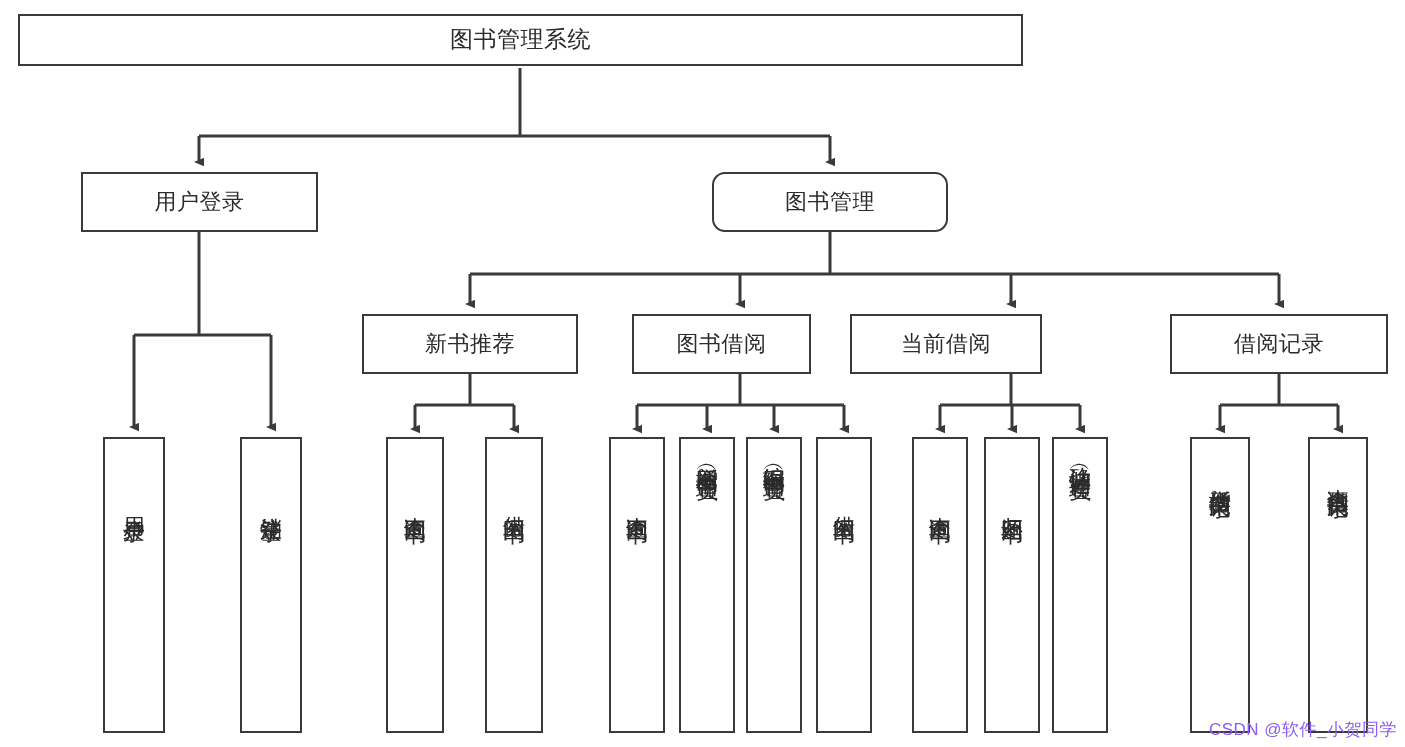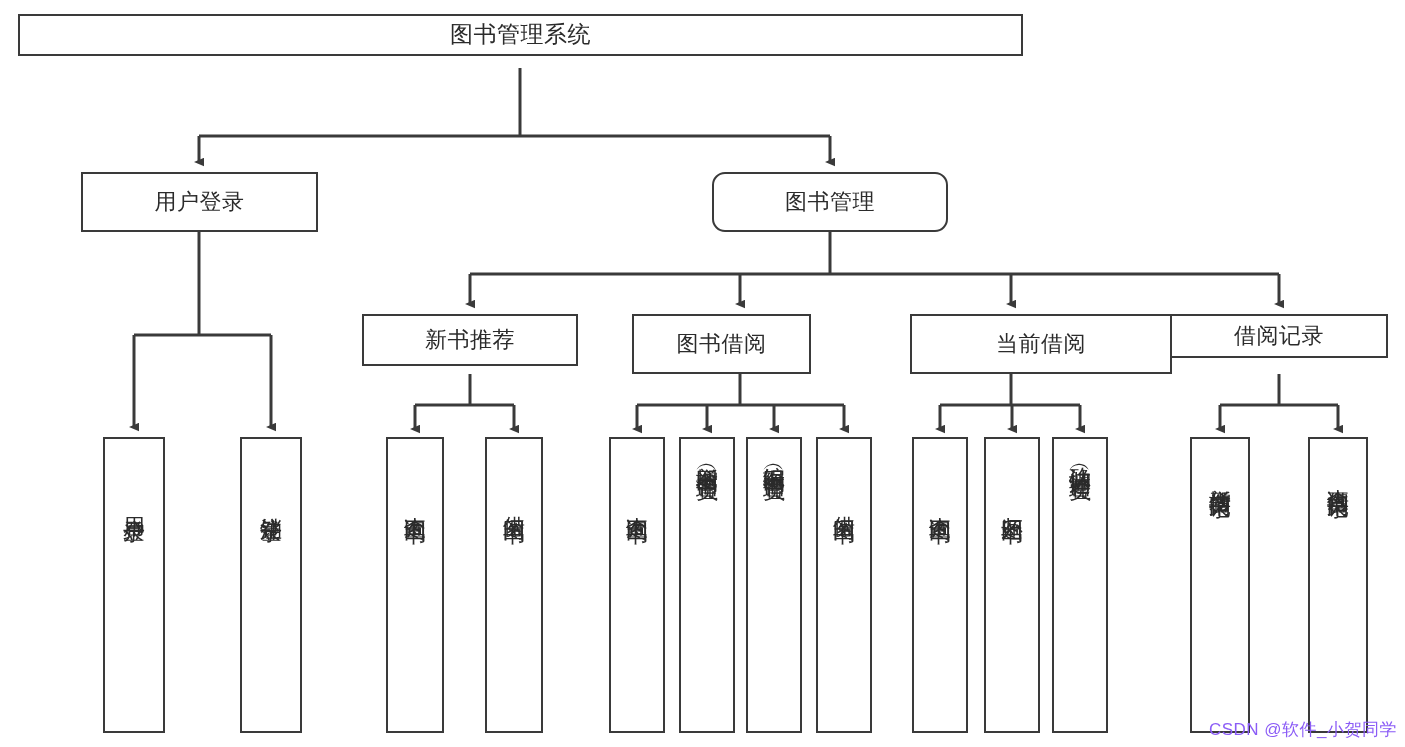--- a/index.html
+++ b/index.html
@@ -122,45 +122,45 @@
       <path d="M 1012 405 L 1012 429" marker-end="url(#arrow)"></path>
       <path d="M 1080 405 L 1080 429" marker-end="url(#arrow)"></path>
 
       <path d="M 1279 374 L 1279 405"></path>
       <path d="M 1220 405 L 1338 405"></path>
       <path d="M 1220 405 L 1220 429" marker-end="url(#arrow)"></path>
       <path d="M 1338 405 L 1338 429" marker-end="url(#arrow)"></path>
     </g>
   </svg>
 
-  <div class="node horizontal root" style="left:18px; top:14px; width:1005px; height:42px;">
+  <div class="node horizontal root" style="left:18px; top:14px; width:1005px; height:52px;">
     <span class="label">图书管理系统</span>
   </div>
 
   <div class="node horizontal" style="left:81px; top:172px; width:237px; height:60px;">
     <span class="label">用户登录</span>
   </div>
 
   <div class="node horizontal" style="left:712px; top:172px; width:236px; height:60px;border-radius:13px;">
     <span class="label">图书管理</span>
   </div>
 
-  <div class="node horizontal" style="left:362px; top:314px; width:216px; height:52px;">
+  <div class="node horizontal" style="left:362px; top:314px; width:216px; height:60px;">
     <span class="label">新书推荐</span>
   </div>
 
   <div class="node horizontal" style="left:632px; top:314px; width:179px; height:60px;">
     <span class="label">图书借阅</span>
   </div>
 
-  <div class="node horizontal" style="left:910px; top:314px; width:262px; height:60px;">
+  <div class="node horizontal" style="left:850px; top:314px; width:192px; height:60px;">
     <span class="label">当前借阅</span>
   </div>
 
-  <div class="node horizontal" style="left:1170px; top:314px; width:218px; height:44px;">
+  <div class="node horizontal" style="left:1170px; top:314px; width:218px; height:60px;">
     <span class="label">借阅记录</span>
   </div>
 
   <div class="node leaf" style="left:103px; top:437px; width:62px; height:296px; padding-top:60px;">
     <span class="label">用户登录</span>
   </div>
 
   <div class="node leaf" style="left:240px; top:437px; width:62px; height:296px; padding-top:60px;">
     <span class="label">注销登录</span>
   </div>

